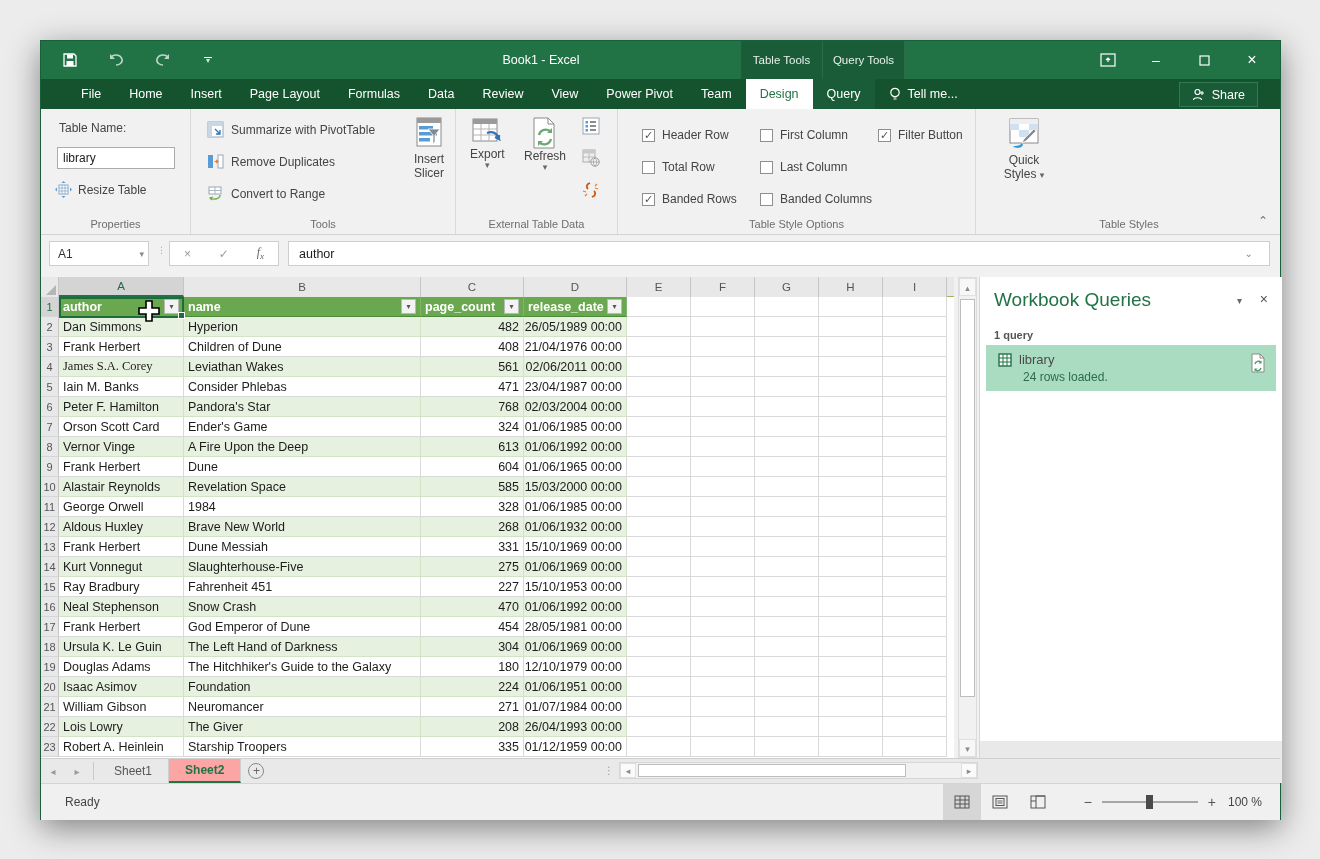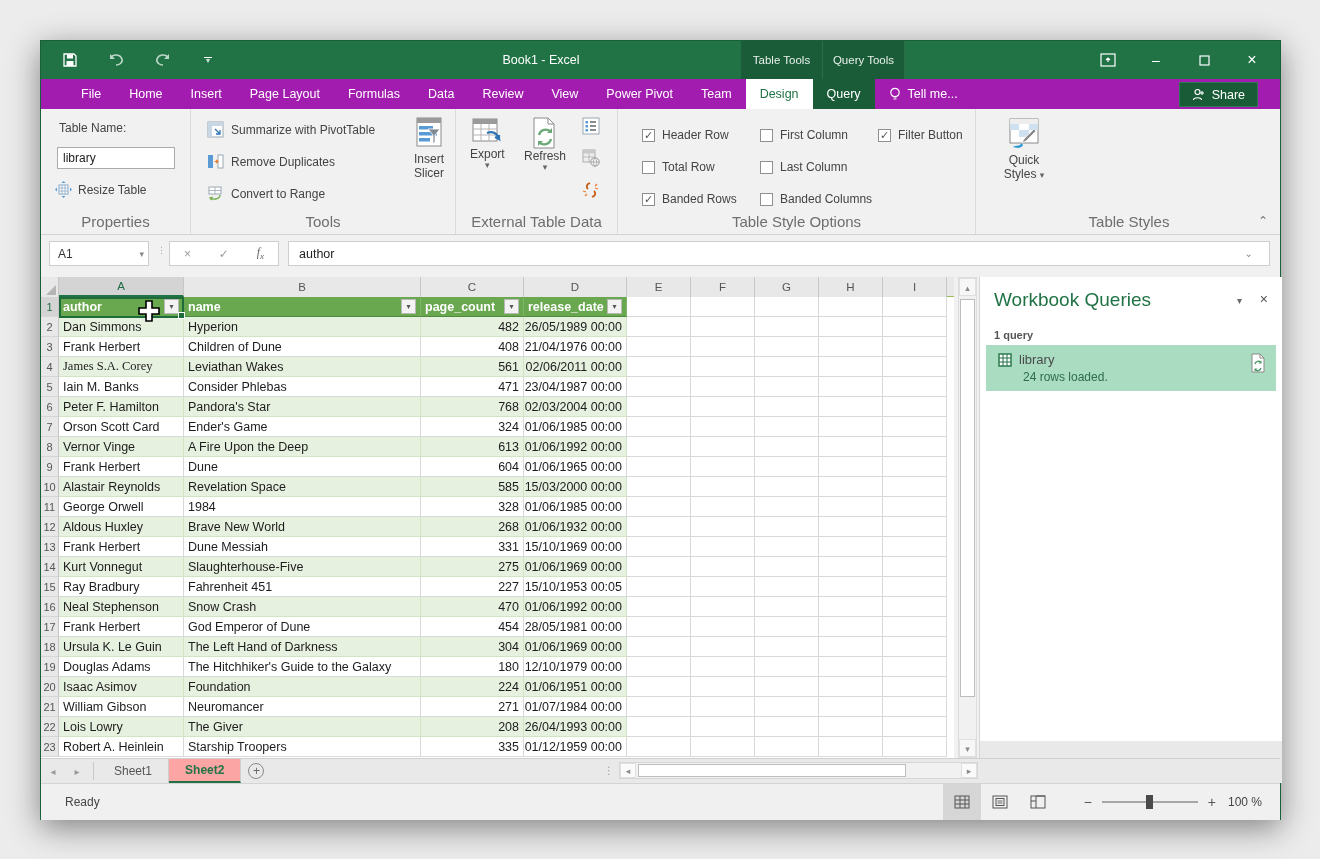--- a/index.html
+++ b/index.html
@@ -11,32 +11,32 @@
   #titlebar { position:absolute; left:0; top:0; width:100%; height:38px; background:#217346; }
   #qat { position:absolute; left:18px; top:0; height:38px; display:flex; align-items:center; gap:24px; }
   .qat-btn { width:22px; height:22px; display:flex; align-items:center; justify-content:center; color:#cfe3d8; }
   #ctx-block { position:absolute; left:700px; top:0; width:164px; height:38px; display:flex; }
   .ctx-head { flex:1; background:#1a5c38; color:#e8f1ec; font-size:11.5px; display:flex; align-items:center; justify-content:center; border-right:1px solid #2a6e48; }
   #win-title { position:absolute; left:400px; top:0; width:200px; height:38px; color:#ffffff; font-size:12.5px; display:flex; align-items:center; justify-content:center; }
   #win-controls { position:absolute; right:8px; top:0; height:38px; display:flex; align-items:center; gap:8px; }
   .winc { width:40px; height:30px; display:flex; align-items:center; justify-content:center; color:#fff; font-size:14px; }
 
   
-  #tabrow { position:absolute; left:0; top:38px; width:100%; height:30px; background:#a21caf; display:flex; align-items:stretch;text-align:right; }
+  #tabrow { position:absolute; left:0; top:38px; width:100%; height:30px; background:#14532d; display:flex; align-items:stretch;text-align:right; }
   #tabs { display:flex; margin-left:26px; }
   .tab { padding:0 14px; display:flex; align-items:center; color:#fff; font-size:12.5px; cursor:default; }
   .tab.active { background:#fff; color:#217346; }
   .tab.dark { background:#1a5c38; }
   #tellme { display:flex; align-items:center; gap:7px; color:#fff; font-size:12.5px; margin-left:14px; }
   #share-btn { position:absolute; right:22px; top:3px; height:25px; background:#185b36; border:1px solid #2f7a52; color:#fff; font-size:12.5px; display:flex; align-items:center; gap:7px; padding:0 12px; }
 
   
   #ribbon { position:absolute; left:0; top:68px; width:100%; height:126px; background:#f1f1f1; border-bottom:1px solid #d5d2cf; }
   .rgroup { position:absolute; top:0; height:125px; border-right:1px solid #dcdad7; }
-  .rgroup-label { position:absolute; bottom:4px; left:0; width:100%; text-align:center; font-size:15px; color:#6e6e6e; }
+  .rgroup-label { position:absolute; bottom:4px; left:0; width:100%; text-align:center; font-size:11px; color:#6e6e6e; }
   .rlabel { font-size:12px; color:#444; }
   #g-props { left:0; width:150px; }
   #tn-label { position:absolute; left:18px; top:12px; }
   #tn-input { position:absolute; left:16px; top:38px; width:118px; height:22px; border:1px solid #ababab; background:#fff; font-size:12px; padding:2px 5px; color:#222; font-family:inherit; }
   #resize-btn { position:absolute; left:14px; top:72px; display:flex; align-items:center; gap:6px; }
   #g-tools { left:150px; width:265px; }
   .tool-item { position:absolute; left:16px; display:flex; align-items:center; gap:7px; }
   #g-ext { left:415px; width:162px; }
   .big-btn { position:absolute; display:flex; flex-direction:column; align-items:center; font-size:12px; color:#444; }
   .dd-arrow { font-size:9px; color:#666; line-height:8px; }
@@ -571,21 +571,21 @@
             <div class="cell" style="width: 64px;"></div>
             <div class="cell" style="width: 64px;"></div>
             <div class="cell" style="width: 64px;"></div>
             <div class="cell" style="width: 64px;"></div>
           </div>
           <div class="grid-row">
             <div class="rownum">15</div>
             <div class="cell" style="width: 125px;">Ray Bradbury</div>
             <div class="cell" style="width: 237px;">Fahrenheit 451</div>
             <div class="cell num" style="width: 103px;">227</div>
-            <div class="cell num" style="width: 103px;">15/10/1953 00:05</div>
+            <div class="cell num" style="width: 103px;">15/10/1953 00:00</div>
             <div class="cell" style="width: 64px;"></div>
             <div class="cell" style="width: 64px;"></div>
             <div class="cell" style="width: 64px;"></div>
             <div class="cell" style="width: 64px;"></div>
             <div class="cell" style="width: 64px;"></div>
           </div>
           <div class="grid-row">
             <div class="rownum">16</div>
             <div class="cell banded" style="width: 125px;">Neal Stephenson</div>
             <div class="cell banded" style="width: 237px;">Snow Crash</div>

